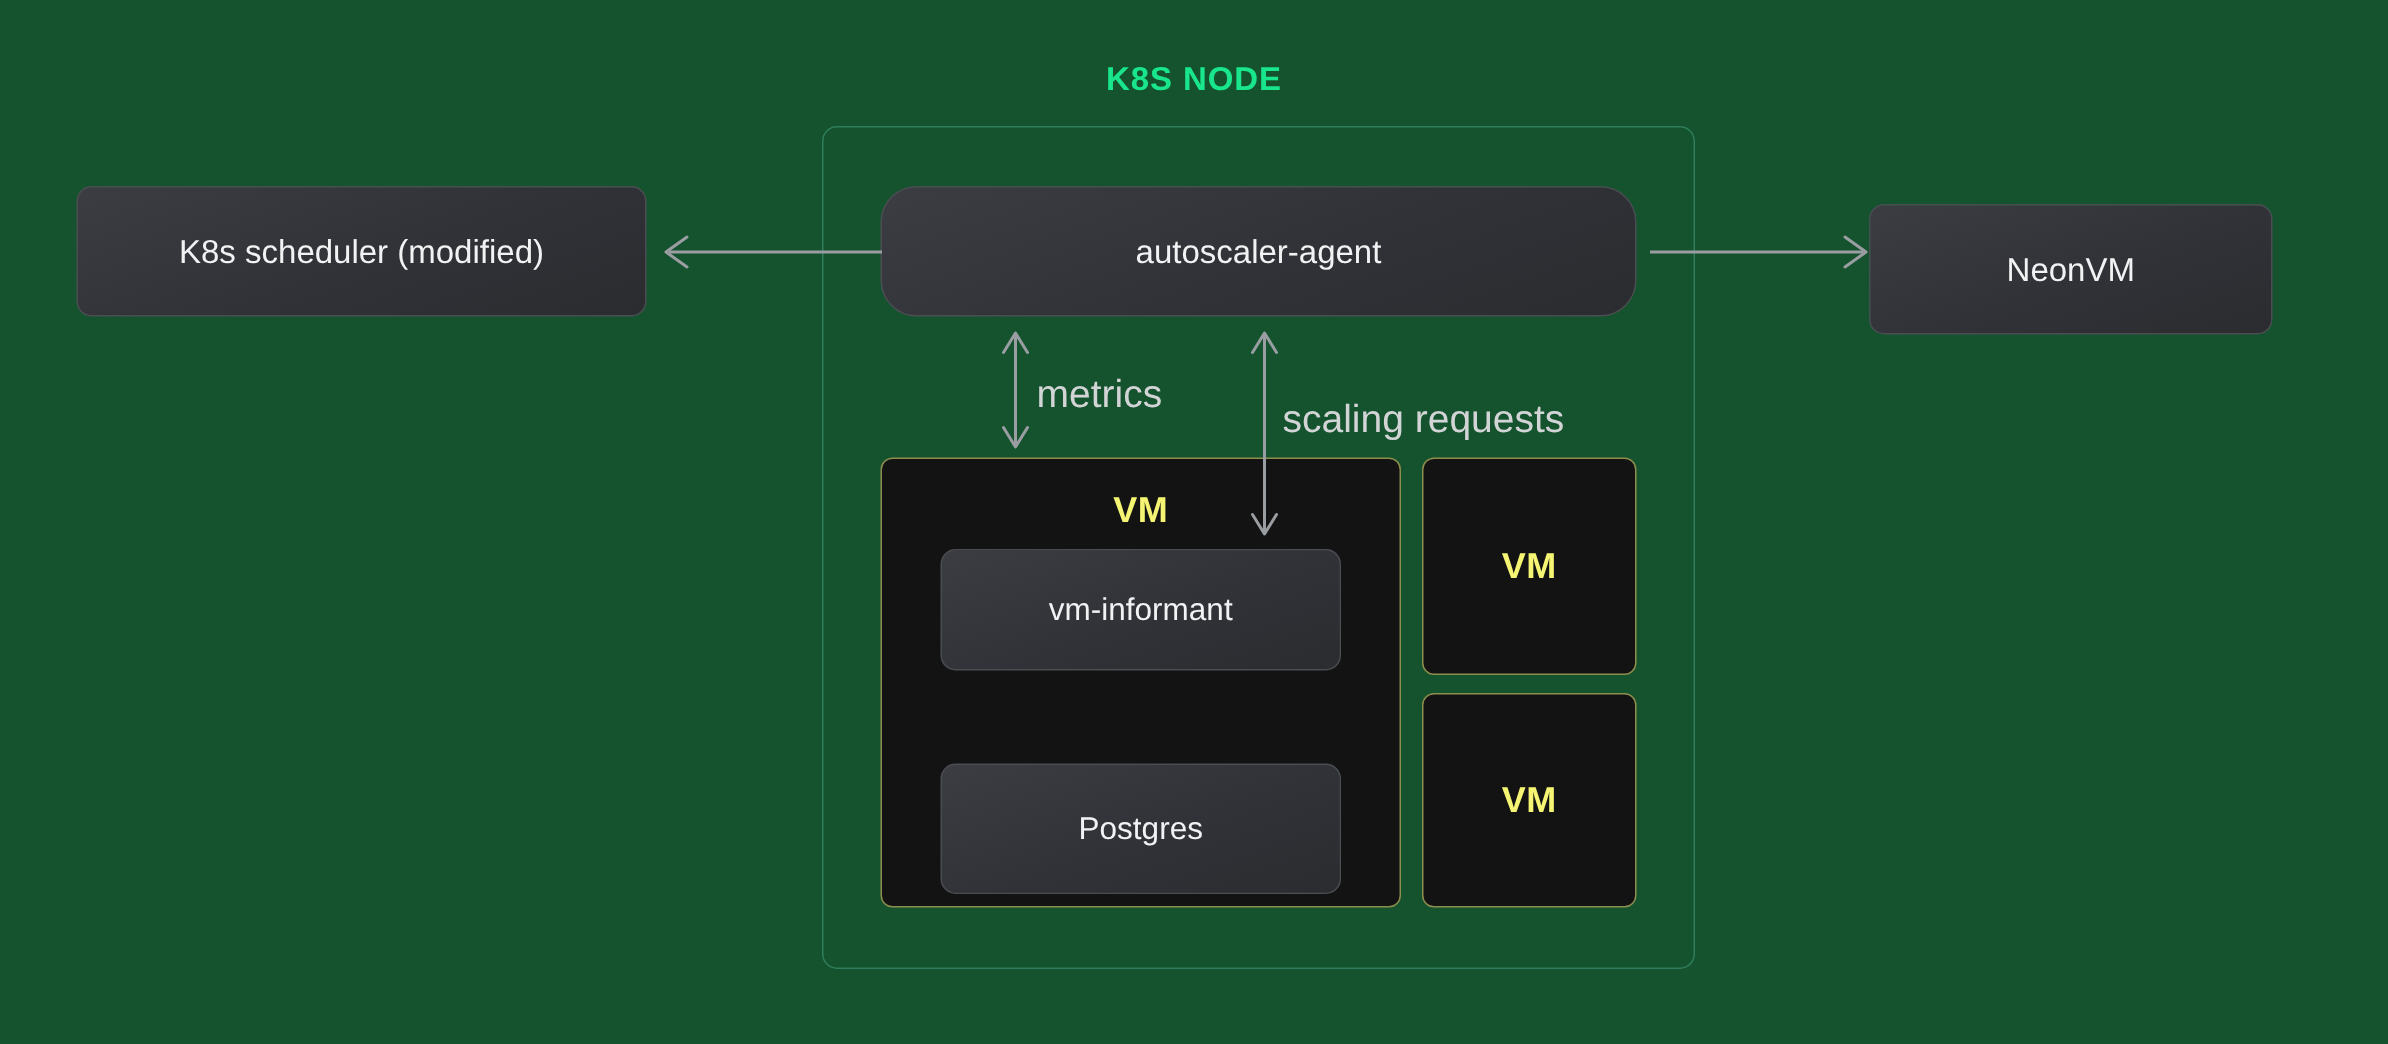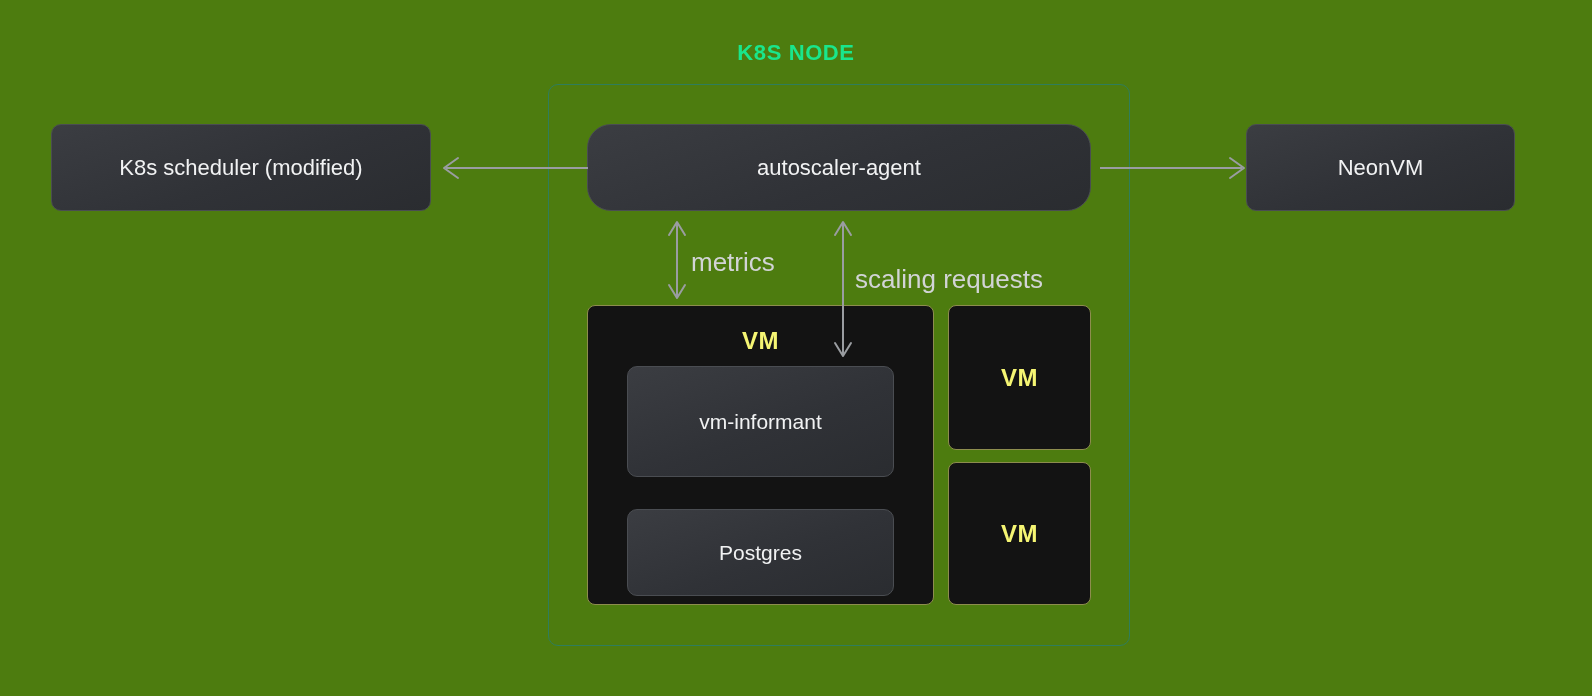--- a/index.html
+++ b/index.html
@@ -9,21 +9,21 @@
     height: 696px;
     background: #0d0d0d;
     font-family: "Liberation Sans", sans-serif;
     overflow: hidden;
   }
 
   #canvas {
     position: relative;
     width: 1592px;
     height: 696px;
-    background: #4d7c0f;
+    background: #14532d;
   }
 
   
   .node-title {
     position: absolute;
     left: 0;
     top: 40px;
     width: 1592px;
     text-align: center;
     font-size: 22px;
@@ -55,22 +55,22 @@
     align-items: center;
     justify-content: center;
     color: #f1f2f3;
     font-size: 22px;
     font-weight: 400;
     white-space: nowrap;
   }
 
   #box-scheduler { left: 51px;  top: 124px; width: 380px; height: 87px; }
   #box-agent     { left: 587px; top: 124px; width: 504px; height: 87px; border-radius: 24px; }
-  #box-neonvm    { left: 1246px;top: 124px; width: 269px; height: 87px; }
-  #box-informant { left: 627px; top: 366px; width: 267px; height: 111px; font-size: 21px; }
+  #box-neonvm    { left: 1246px;top: 136px; width: 269px; height: 87px; }
+  #box-informant { left: 627px; top: 366px; width: 267px; height: 81px; font-size: 21px; }
   #box-postgres  { left: 627px; top: 481px; width: 267px; height: 87px; font-size: 21px; margin-top: 28px; }
 
   
   .vm-box {
     position: absolute;
     border: 1.5px solid #8d8d4e;
     border-radius: 8px;
     background: #131313;
   }
   .vm-label {

